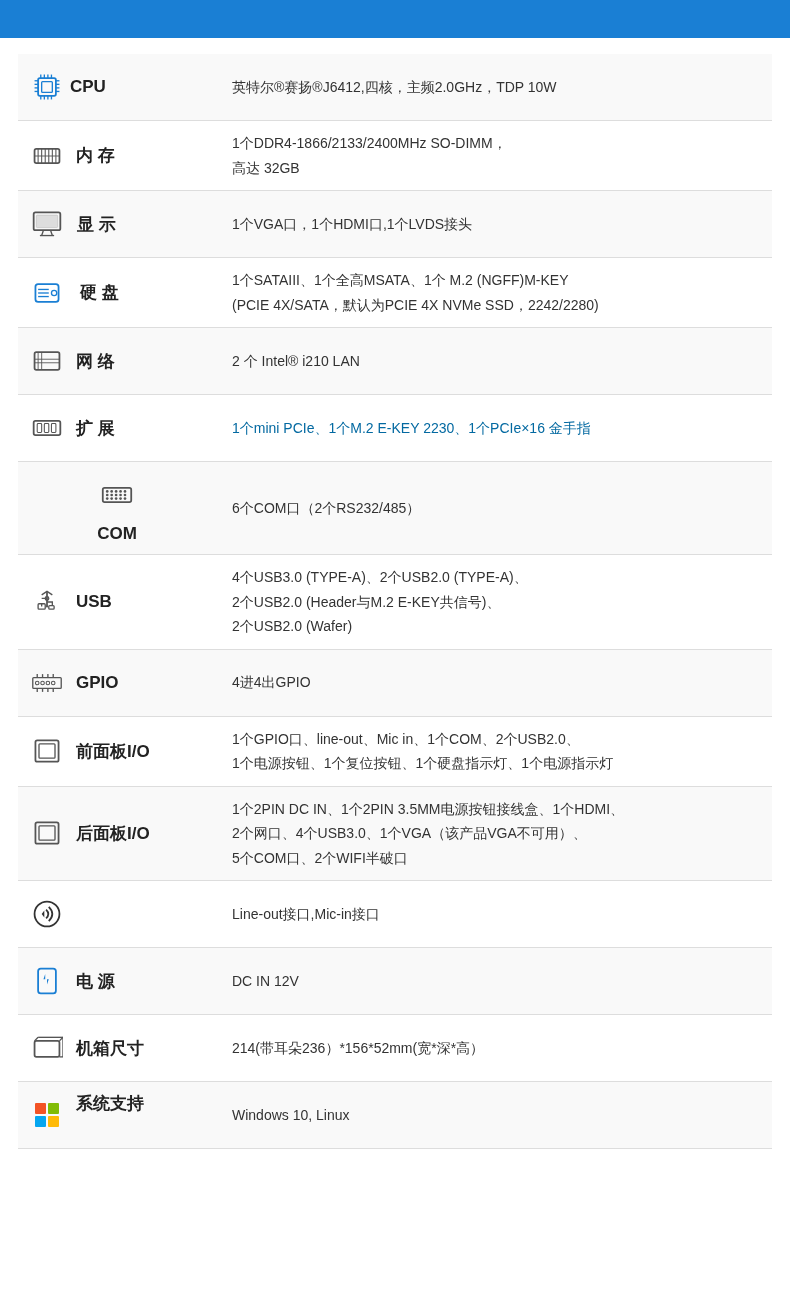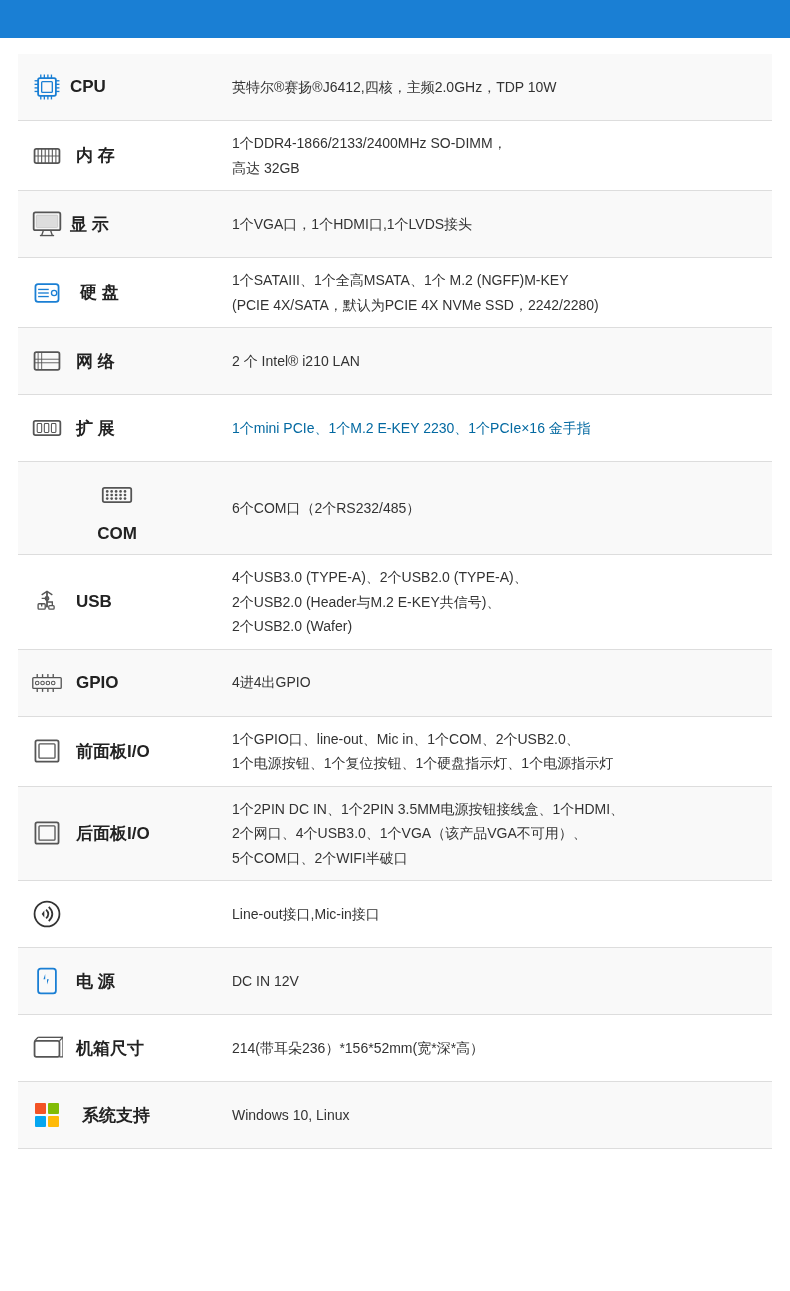--- a/index.html
+++ b/index.html
@@ -126,21 +126,21 @@
     </svg>
               </div>
               <span style="font-size: 17px; font-weight: bold; color: rgb(34, 34, 34); white-space: nowrap;">内 存</span>
             </div>
           </td>
           <td style="font-size: 14px; color: rgb(51, 51, 51); line-height: 1.75; padding: 10px 10px 10px 16px; vertical-align: middle; white-space: pre-line;">1个DDR4-1866/2133/2400MHz SO-DIMM，
 高达 32GB</td>
         </tr>
         <tr>
           <td style="width: 198px; min-width: 198px; vertical-align: middle; padding: 10px 6px;">
-            <div style="display: flex; align-items: center; gap: 0;">
+            <div style="display: flex; align-items: center; gap: 7px;">
               <div style="width: 46px; height: 46px; display: flex; align-items: center; justify-content: center; flex-shrink: 0;">
                 <svg viewBox="0 0 36 36" width="32" height="32" fill="none" xmlns="http://www.w3.org/2000/svg">
       <rect x="3" y="5" width="30" height="20" rx="2" stroke="#555" stroke-width="2" fill="none"></rect>
       <line x1="14" y1="25" x2="12" y2="31" stroke="#555" stroke-width="1.5"></line>
       <line x1="22" y1="25" x2="24" y2="31" stroke="#555" stroke-width="1.5"></line>
       <line x1="10" y1="31" x2="26" y2="31" stroke="#555" stroke-width="1.5"></line>
       <rect x="6" y="8" width="24" height="14" rx="1" fill="#ddd" stroke="#aaa" stroke-width="0.5"></rect>
     </svg>
               </div>
               <span style="font-size: 17px; font-weight: bold; color: rgb(34, 34, 34); white-space: nowrap;">显 示</span>
@@ -346,21 +346,21 @@
       <line x1="32" y1="28" x2="36" y2="28" stroke="#555" stroke-width="1.5"></line>
     </svg>
               </div>
               <span style="font-size: 17px; font-weight: bold; color: rgb(34, 34, 34); white-space: nowrap;">机箱尺寸</span>
             </div>
           </td>
           <td style="font-size: 14px; color: rgb(51, 51, 51); line-height: 1.75; padding: 10px 10px 10px 16px; vertical-align: middle; white-space: pre-line;">214(带耳朵236）*156*52mm(宽*深*高）</td>
         </tr>
         <tr>
           <td style="width: 198px; min-width: 198px; vertical-align: middle; padding: 10px 6px;">
-            <div style="display: flex; align-items: center; gap: 12px;">
+            <div style="display: flex; align-items: flex-start; gap: 6px;">
               <div style="width: 46px; height: 46px; display: flex; align-items: center; justify-content: center; flex-shrink: 0;">
                 <div class="windows-icon">
                   <span></span>
                   <span></span>
                   <span></span>
                   <span></span>
                 </div>
               </div>
               <span style="font-size: 17px; font-weight: bold; color: rgb(34, 34, 34); white-space: nowrap;">系统支持</span>
             </div>

